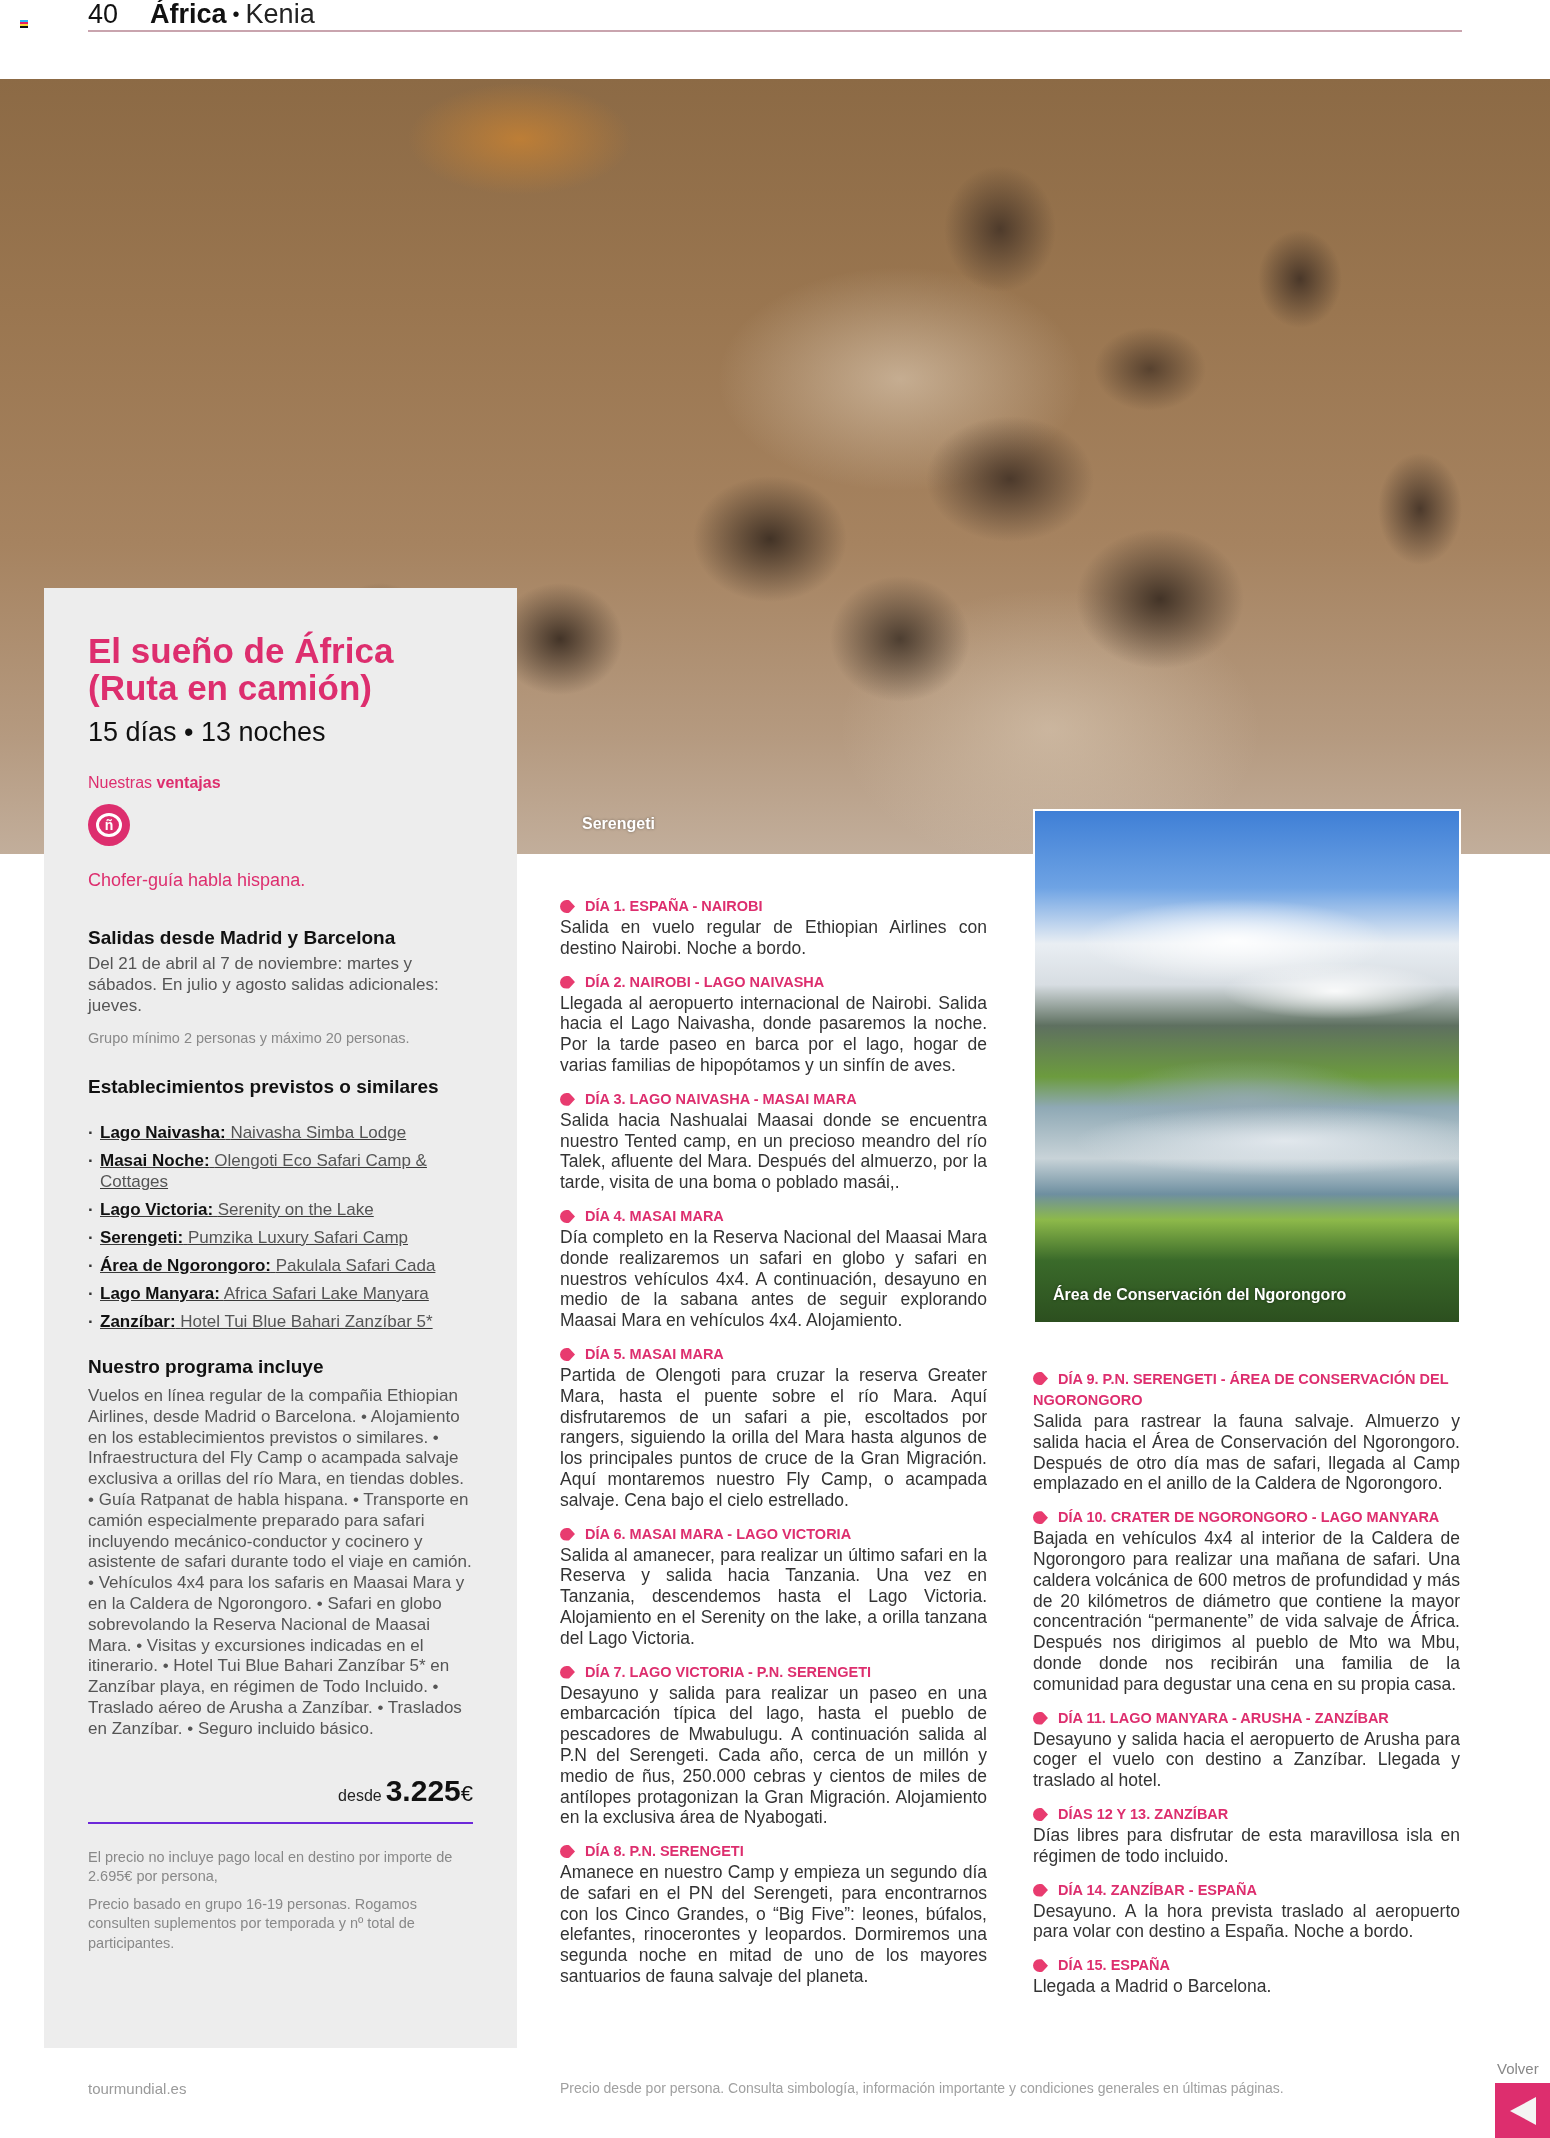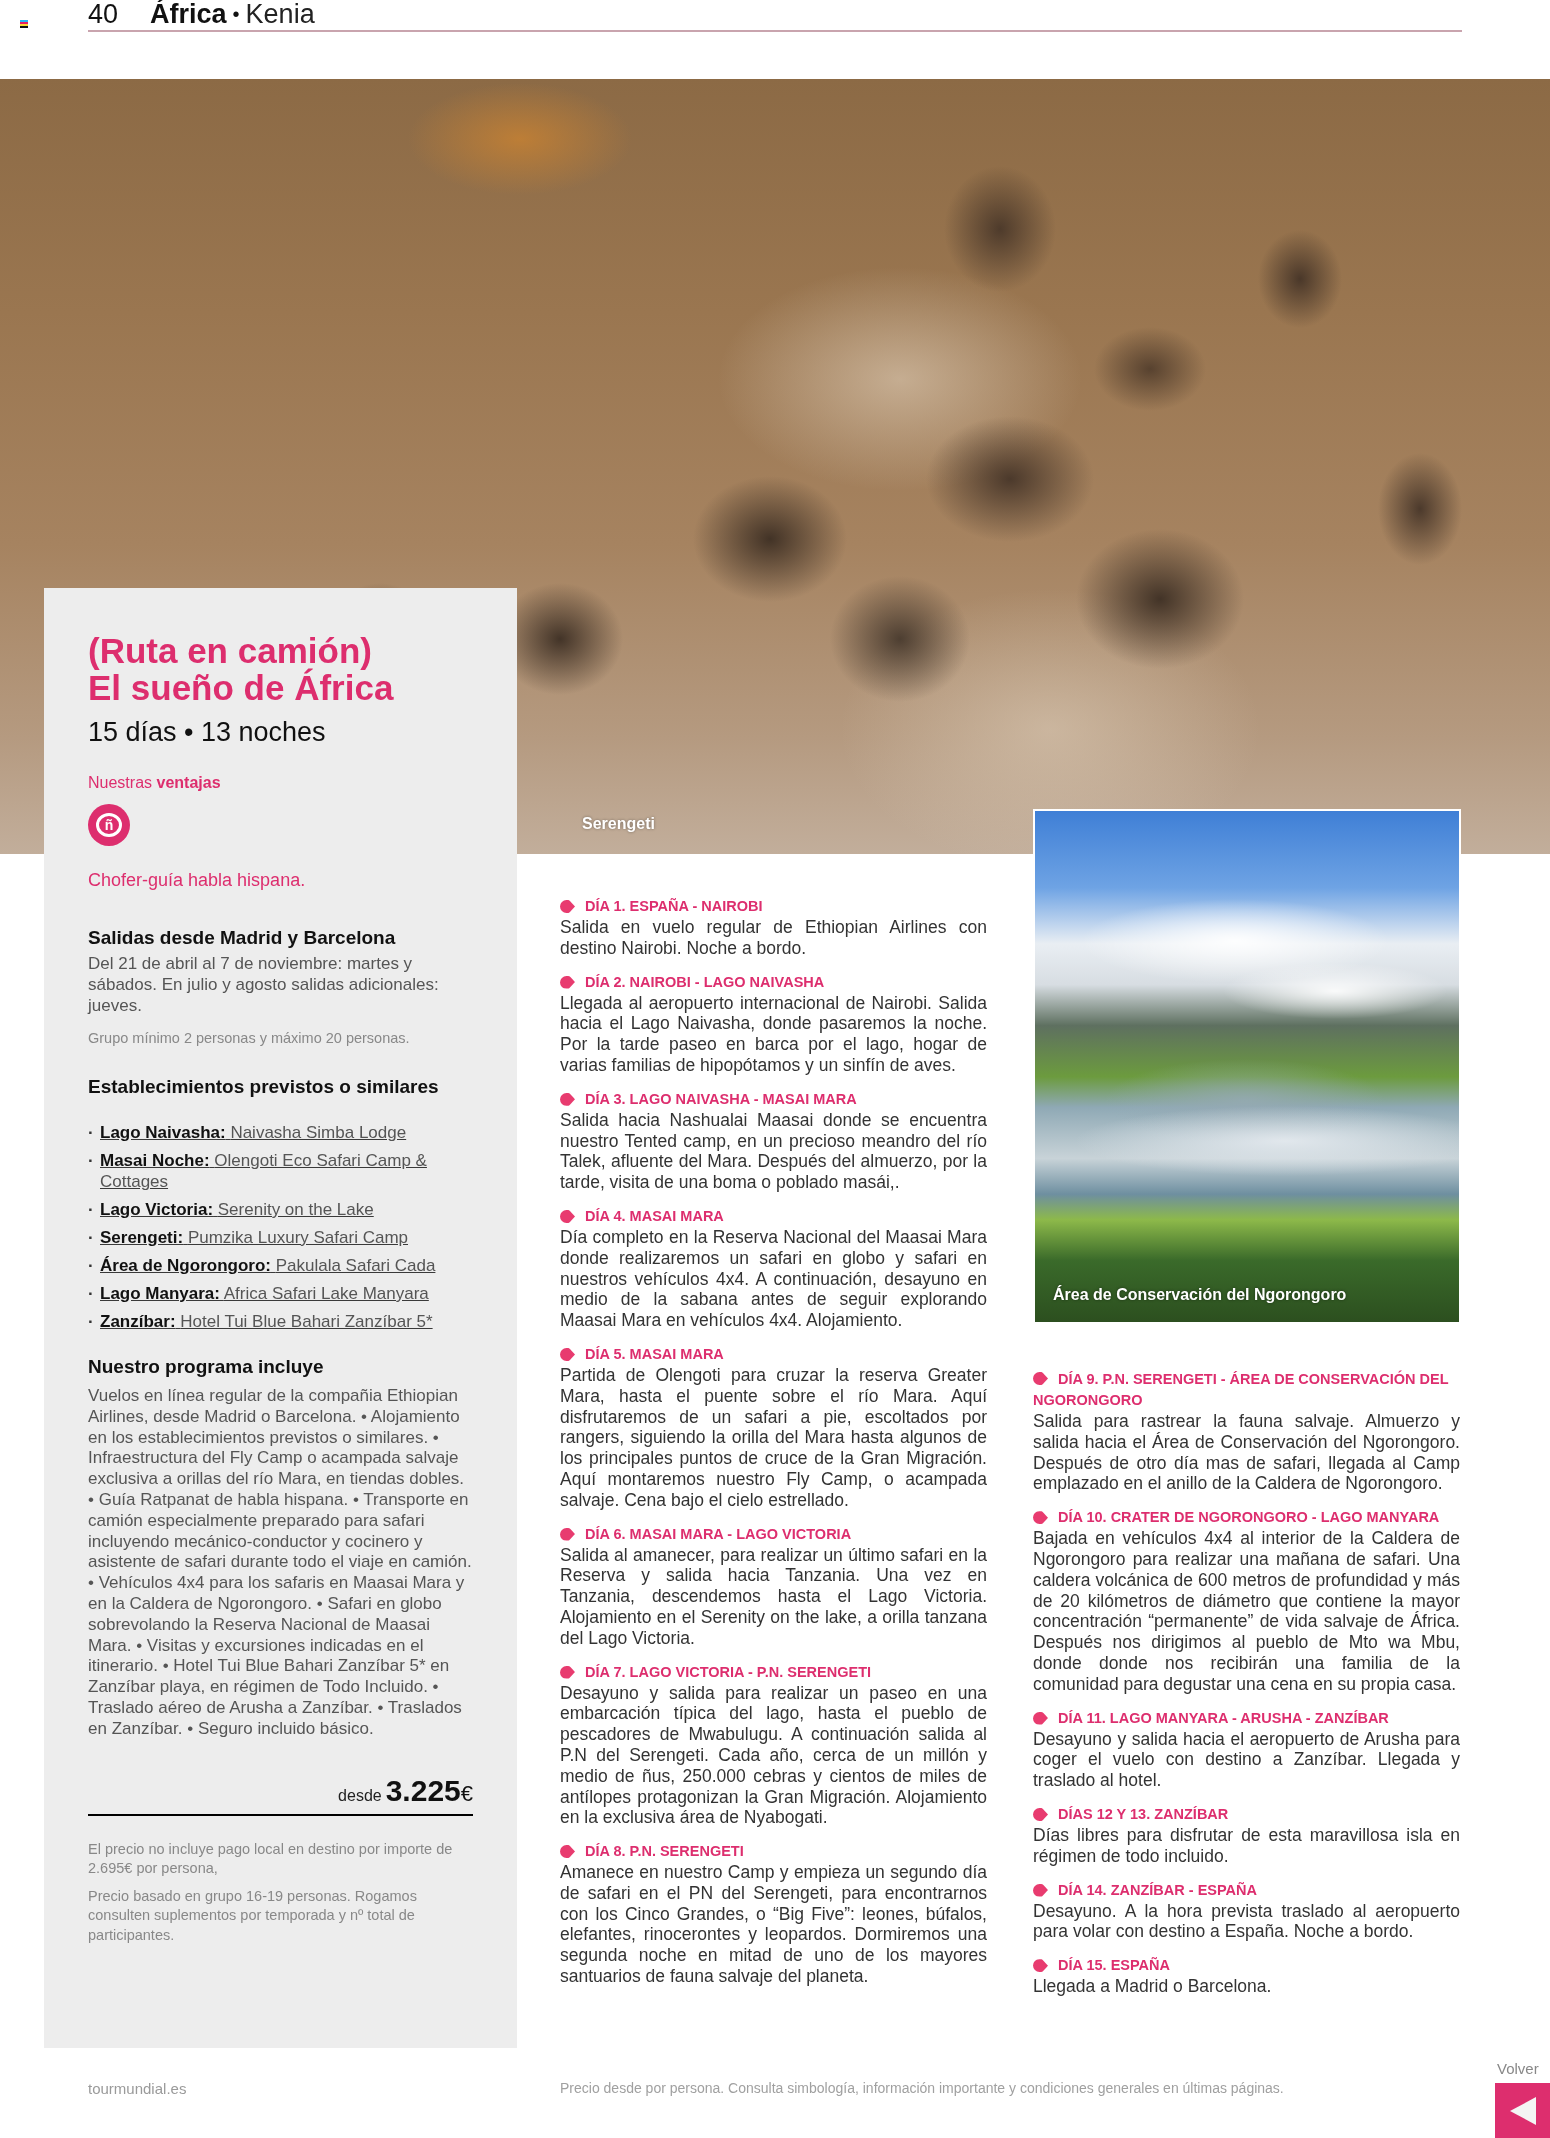--- a/index.html
+++ b/index.html
@@ -47,21 +47,21 @@
   .adv-text { color: #dd2e6e; font-size: 18px; margin-top: 24px; }
 
   .sec-h { color: #111; font-size: 19px; font-weight: bold; margin-top: 36px; }
   .sec-p { color: #555; font-size: 17px; line-height: 21px; margin-top: 4px; }
   .small-note { color: #888; font-size: 14.5px; margin-top: 14px; }
   .hotels { list-style: none; margin-top: 24px; text-decoration: underline; }
   .hotels li { font-size: 17px; color: #555; line-height: 21px; margin-bottom: 7px; padding-left: 12px; position: relative; }
   .hotels li::before { content: "·"; position: absolute; left: 0; color: #333; font-weight: bold; }
   .hotels li b { color: #111; }
   .includes { color: #555; font-size: 17px; line-height: 20.8px; margin-top: 8px; }
-  .price-row { display: flex; justify-content: flex-end; align-items: baseline; margin-top: 34px; padding-bottom: 6px; border-bottom: 2px solid #000000; }
+  .price-row { display: flex; justify-content: flex-end; align-items: baseline; margin-top: 34px; padding-bottom: 14px; border-bottom: 2px solid #6d28d9; }
   .price-from { font-size: 16px; color: #222; margin-right: 4px; }
   .price-val { font-size: 30px; font-weight: bold; color: #111; }
   .price-cur { font-size: 22px; color: #111; }
   .note { color: #888; font-size: 14.5px; line-height: 19.5px; margin-top: 24px; }
   .note + .note { margin-top: 8px; }
 
   
   .col { position: absolute; width: 427px; }
   .col-mid { left: 560px; top: 896px; }
   .col-right { left: 1033px; top: 1368px; }
@@ -105,22 +105,22 @@
   <span class="region">África</span>
   <span class="header-dot">•</span>
   <span class="country">Kenia</span>
 </div>
 
 <div class="hero"></div>
 <div class="hero-caption">Serengeti</div>
 
 <div class="card">
   <div class="title">
+    <div>El sueño de África</div>
     <div>(Ruta en camión)</div>
-    <div>El sueño de África</div>
   </div>
   <div class="duration">15 días • 13 noches</div>
 
   <div class="adv-label">
     <span>Nuestras</span>
     <b>ventajas</b>
   </div>
   <div class="adv-icon">
     <div class="bubble">ñ</div>
   </div>

